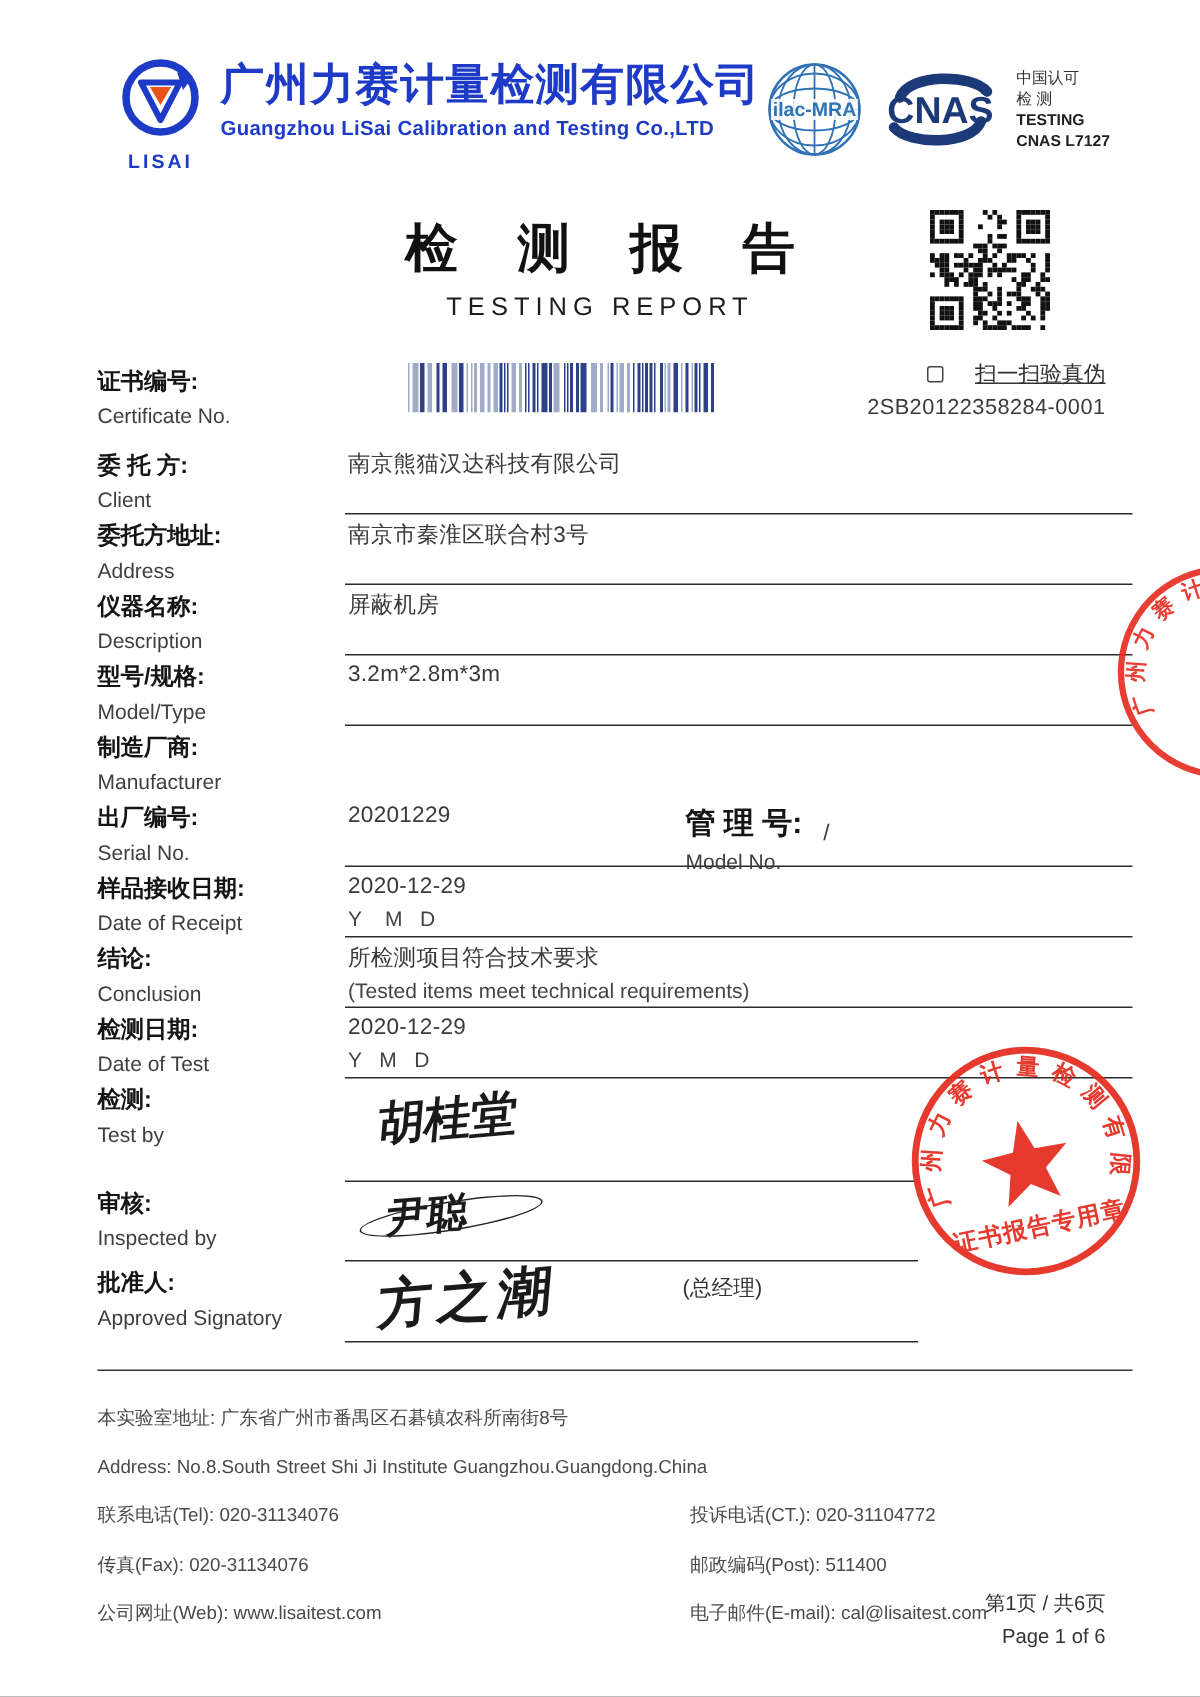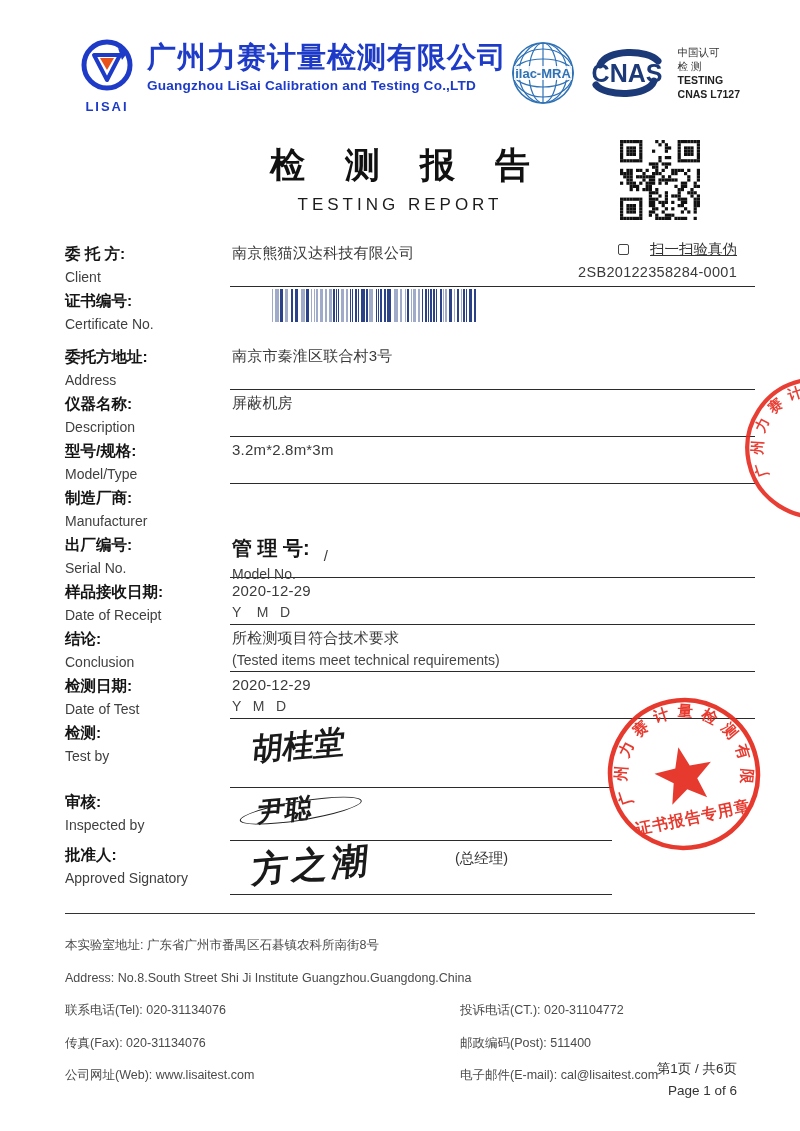--- a/index.html
+++ b/index.html
@@ -401,30 +401,20 @@
   <div class="verify">
     <div class="hint">
       <span class="chk"></span>
       <span>扫一扫验真伪</span>
     </div>
     <div class="code">2SB20122358284-0001</div>
   </div>
 
   <div class="rows">
 
-    <div class="row h-std">
-      <div class="lbl">
-        <div class="cn">委 托 方:</div>
-        <div class="en">Client</div>
-      </div>
-      <div class="val lined">
-          <div class="vtext">南京熊猫汉达科技有限公司</div>
-        </div>
-    </div>
-
     <div class="row h-cert">
       <div class="lbl">
         <div class="cn">证书编号:</div>
         <div class="en">Certificate No.</div>
       </div>
       <div class="val">
         <svg class="barcode" id="barcode" width="205" height="33">
             <rect x="0" y="0" width="1" height="33" fill="#2c4288" opacity="0.45"></rect>
             <rect x="3" y="0" width="4" height="33" fill="#2c4288" opacity="0.45"></rect>
             <rect x="8" y="0" width="3" height="33" fill="#2c4288" opacity="1"></rect>
@@ -479,20 +469,30 @@
             <rect x="191" y="0" width="2" height="33" fill="#2c4288" opacity="1"></rect>
             <rect x="194" y="0" width="1" height="33" fill="#2c4288" opacity="1"></rect>
             <rect x="197" y="0" width="3" height="33" fill="#2c4288" opacity="1"></rect>
             <rect x="202" y="0" width="2" height="33" fill="#2c4288" opacity="1"></rect>
           </svg>
       </div>
     </div>
 
     <div class="row h-std">
       <div class="lbl">
+        <div class="cn">委 托 方:</div>
+        <div class="en">Client</div>
+      </div>
+      <div class="val lined">
+          <div class="vtext">南京熊猫汉达科技有限公司</div>
+        </div>
+    </div>
+
+    <div class="row h-std">
+      <div class="lbl">
         <div class="cn">委托方地址:</div>
         <div class="en">Address</div>
       </div>
       <div class="val lined">
           <div class="vtext">南京市秦淮区联合村3号</div>
         </div>
     </div>
 
     <div class="row h-std">
       <div class="lbl">
@@ -521,20 +521,21 @@
       </div>
     </div>
 
     <div class="row h-std">
       <div class="lbl">
         <div class="cn">出厂编号:</div>
         <div class="en">Serial No.</div>
       </div>
       <div class="val lined">
         <div class="serial-flex">
+          <div class="sv vtext">20201229</div>
           <div class="lbl asset-lbl" style="width:auto;padding-top:0;">
             <div class="cn">管 理 号:</div>
             <div class="en">Model No.</div>
           </div>
           <div class="asset-slash">/</div>
         </div>
       </div>
     </div>
 
     <div class="row h-std">

